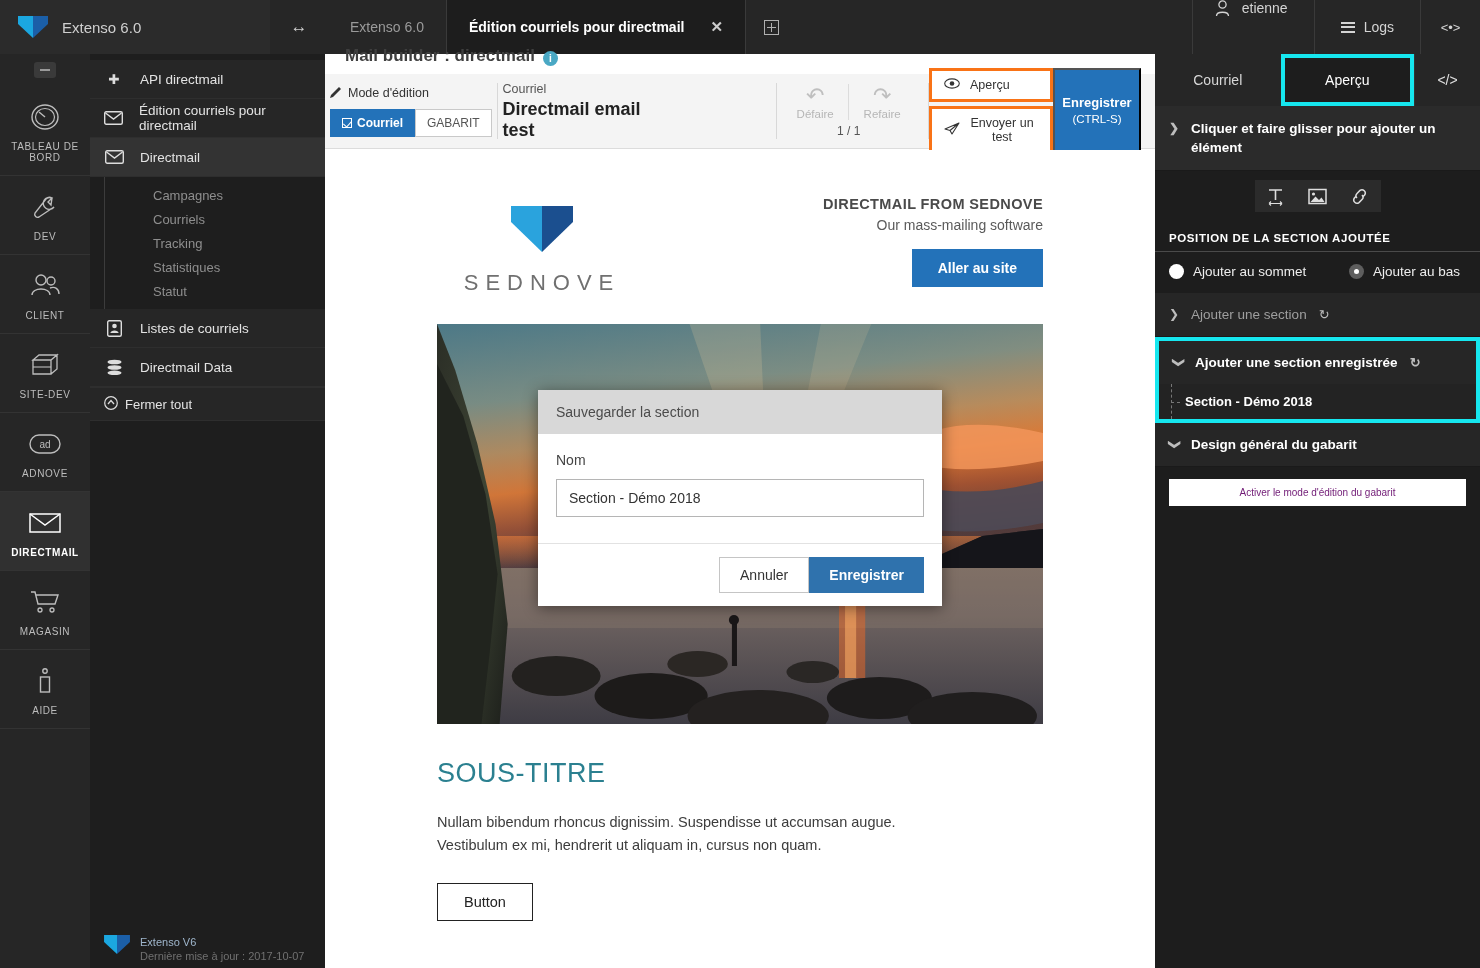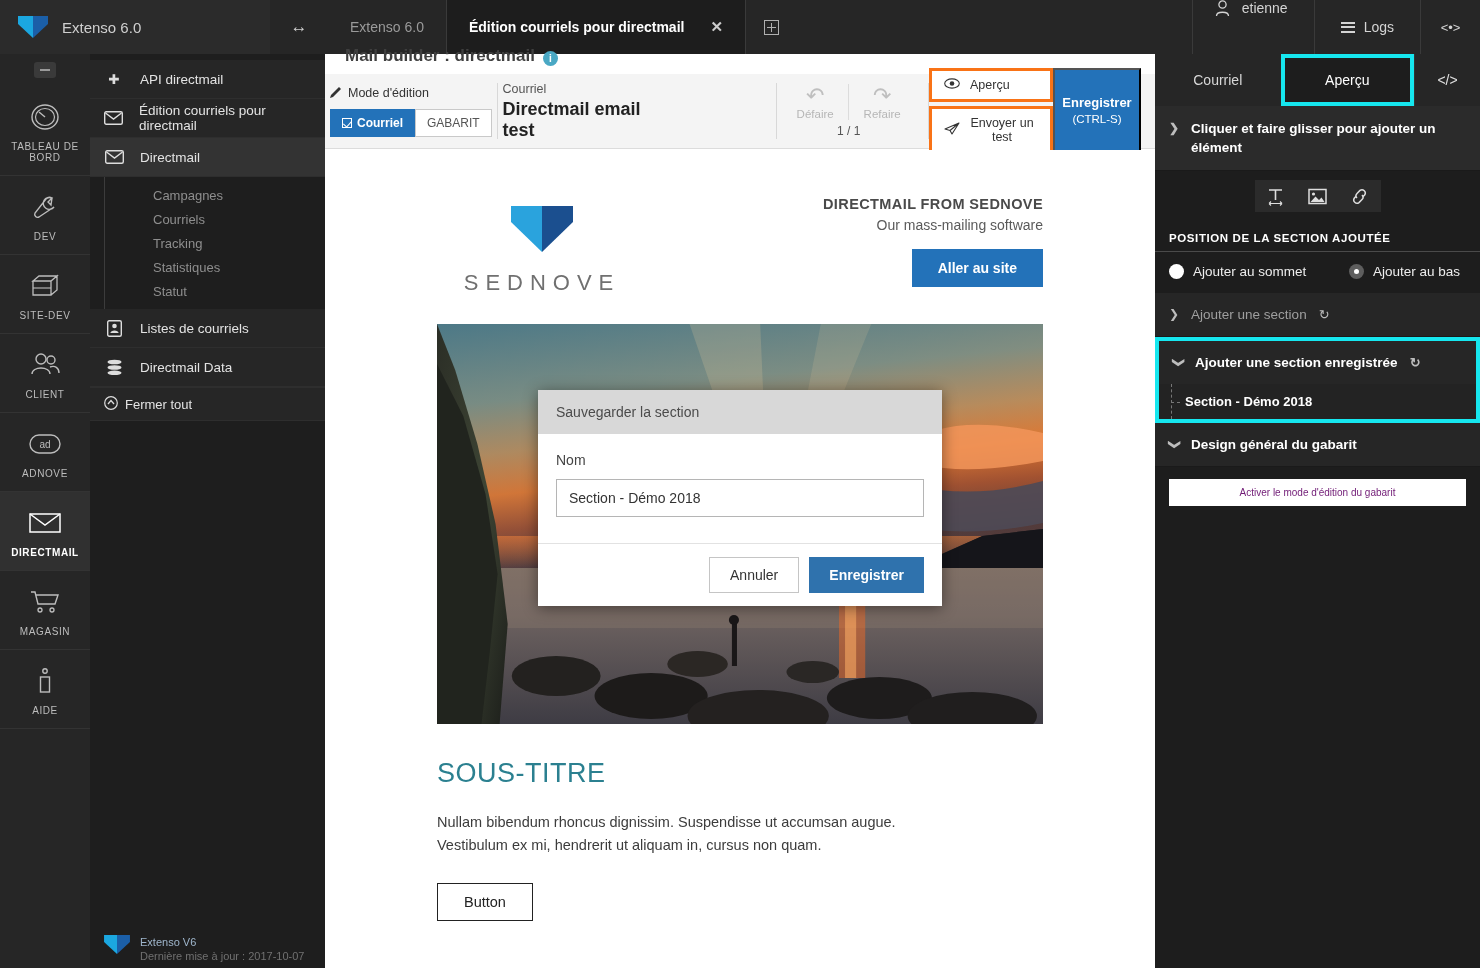--- a/index.html
+++ b/index.html
@@ -219,21 +219,21 @@
     background:#d8d8d8; padding:14px 18px; color:#4b4b4b; font-size:14px;
   }
   .modal-body { padding: 18px 18px 26px 18px; }
   .modal-label { color:#444; font-size:14px; margin-bottom:11px; }
   .modal-input {
     width:100%; border:1px solid #b5b5b5; padding:10px 12px; font-size:14px;
     color:#333; font-family:"Liberation Sans", sans-serif; outline:none;
   }
   .modal-foot {
     border-top:1px solid #e2e2e2; padding:13px 18px; display:flex;
-    justify-content:flex-end; gap:10px;
+    justify-content:flex-end; gap:0;
   }
   .m-cancel { border:1px solid #c5c5c5; background:#fff; color:#333;
               font-size:14px; padding:9px 20px; }
   .m-save { border:none; background:#2f72ad; color:#fff; font-weight:bold;
             font-size:14px; padding:9px 20px; }
 
   
   .rpanel {
     position:absolute; top:54px; right:0; width:325px; bottom:0;
     background:#1d1d1d;
@@ -374,38 +374,38 @@
       <div class="rail-icon">
         <svg width="30" height="28" viewBox="0 0 30 28">
             <path d="M22 5 a6 6 0 1 0 2 9 L9 24 a3 3 0 0 1-4-4 L16 6 a6 6 0 0 1 6-1 L18 9 l3 3 z" fill="none" stroke="#bdbdbd" stroke-width="1.4"></path>
           </svg>
       </div>
       <div class="rail-label">DEV</div>
     </div>
 
     <div class="rail-item">
       <div class="rail-icon">
-        <svg width="32" height="28" viewBox="0 0 32 28">
-            <path d="M4 9 L22 9 L28 4 L10 4 Z M4 9 L4 23 L22 23 L22 9 Z M22 9 L28 4 L28 18 L22 23" fill="none" stroke="#bdbdbd" stroke-width="1.3"></path>
-            <path d="M4 16 L22 16" stroke="#bdbdbd" stroke-width="1.1"></path>
-          </svg>
-      </div>
-      <div class="rail-label">SITE-DEV</div>
-    </div>
-
-    <div class="rail-item">
-      <div class="rail-icon">
         <svg width="32" height="26" viewBox="0 0 32 26">
             <circle cx="12" cy="7" r="5" fill="none" stroke="#bdbdbd" stroke-width="1.4"></circle>
             <circle cx="22" cy="8" r="4" fill="none" stroke="#bdbdbd" stroke-width="1.4"></circle>
             <path d="M3 22 C3 14 21 14 21 22" fill="none" stroke="#bdbdbd" stroke-width="1.4"></path>
             <path d="M21 15 C26 13 30 16 30 21" fill="none" stroke="#bdbdbd" stroke-width="1.4"></path>
           </svg>
       </div>
       <div class="rail-label">CLIENT</div>
+    </div>
+
+    <div class="rail-item">
+      <div class="rail-icon">
+        <svg width="32" height="28" viewBox="0 0 32 28">
+            <path d="M4 9 L22 9 L28 4 L10 4 Z M4 9 L4 23 L22 23 L22 9 Z M22 9 L28 4 L28 18 L22 23" fill="none" stroke="#bdbdbd" stroke-width="1.3"></path>
+            <path d="M4 16 L22 16" stroke="#bdbdbd" stroke-width="1.1"></path>
+          </svg>
+      </div>
+      <div class="rail-label">SITE-DEV</div>
     </div>
 
     <div class="rail-item">
       <div class="rail-icon">
         <svg width="34" height="24" viewBox="0 0 34 24">
             <rect x="2" y="3" width="30" height="18" rx="9" fill="none" stroke="#bdbdbd" stroke-width="1.4"></rect>
             <text x="17" y="16" font-size="10" fill="#bdbdbd" text-anchor="middle" font-family="Liberation Sans">ad</text>
           </svg>
       </div>
       <div class="rail-label">ADNOVE</div>

